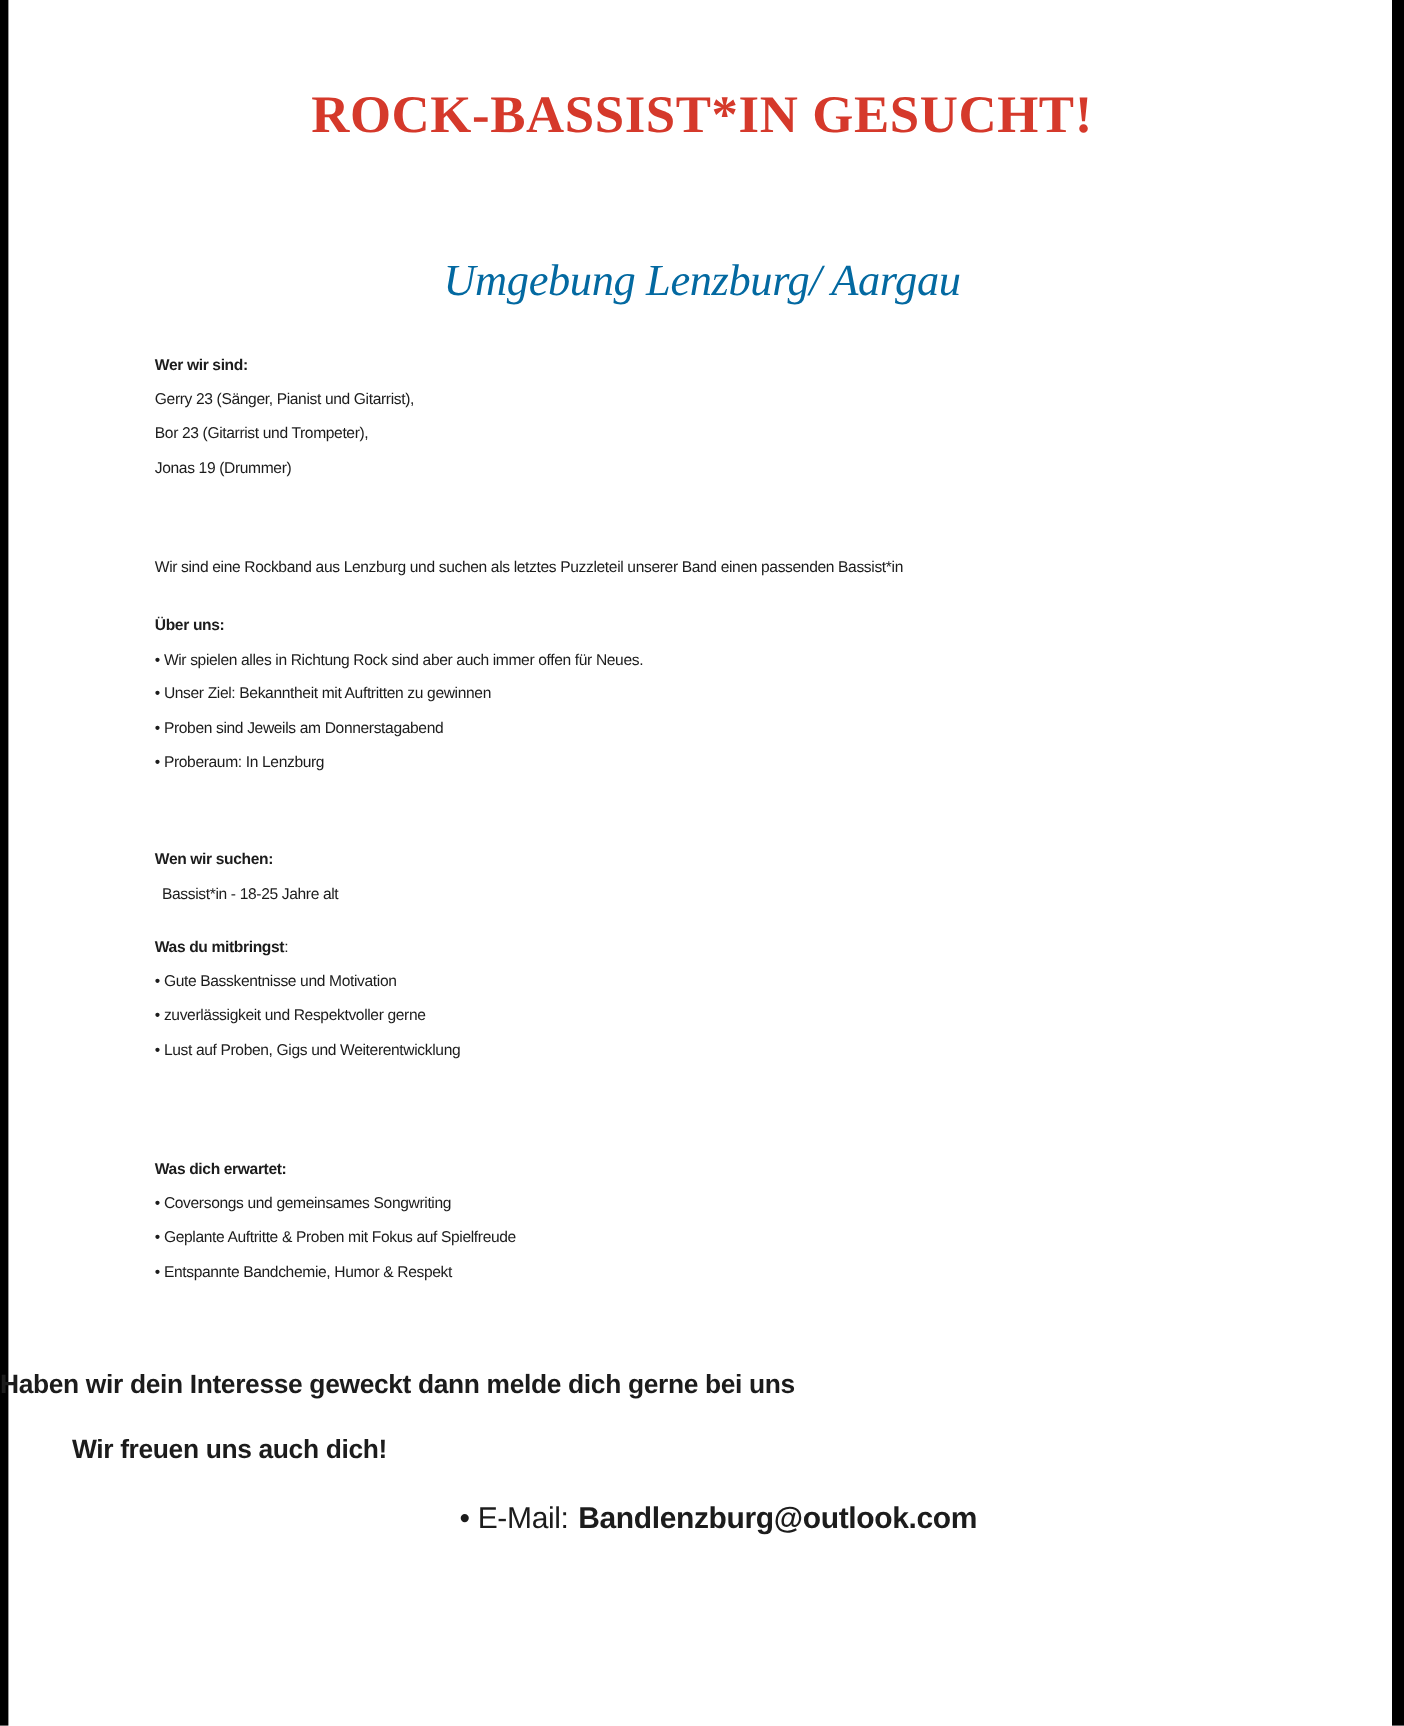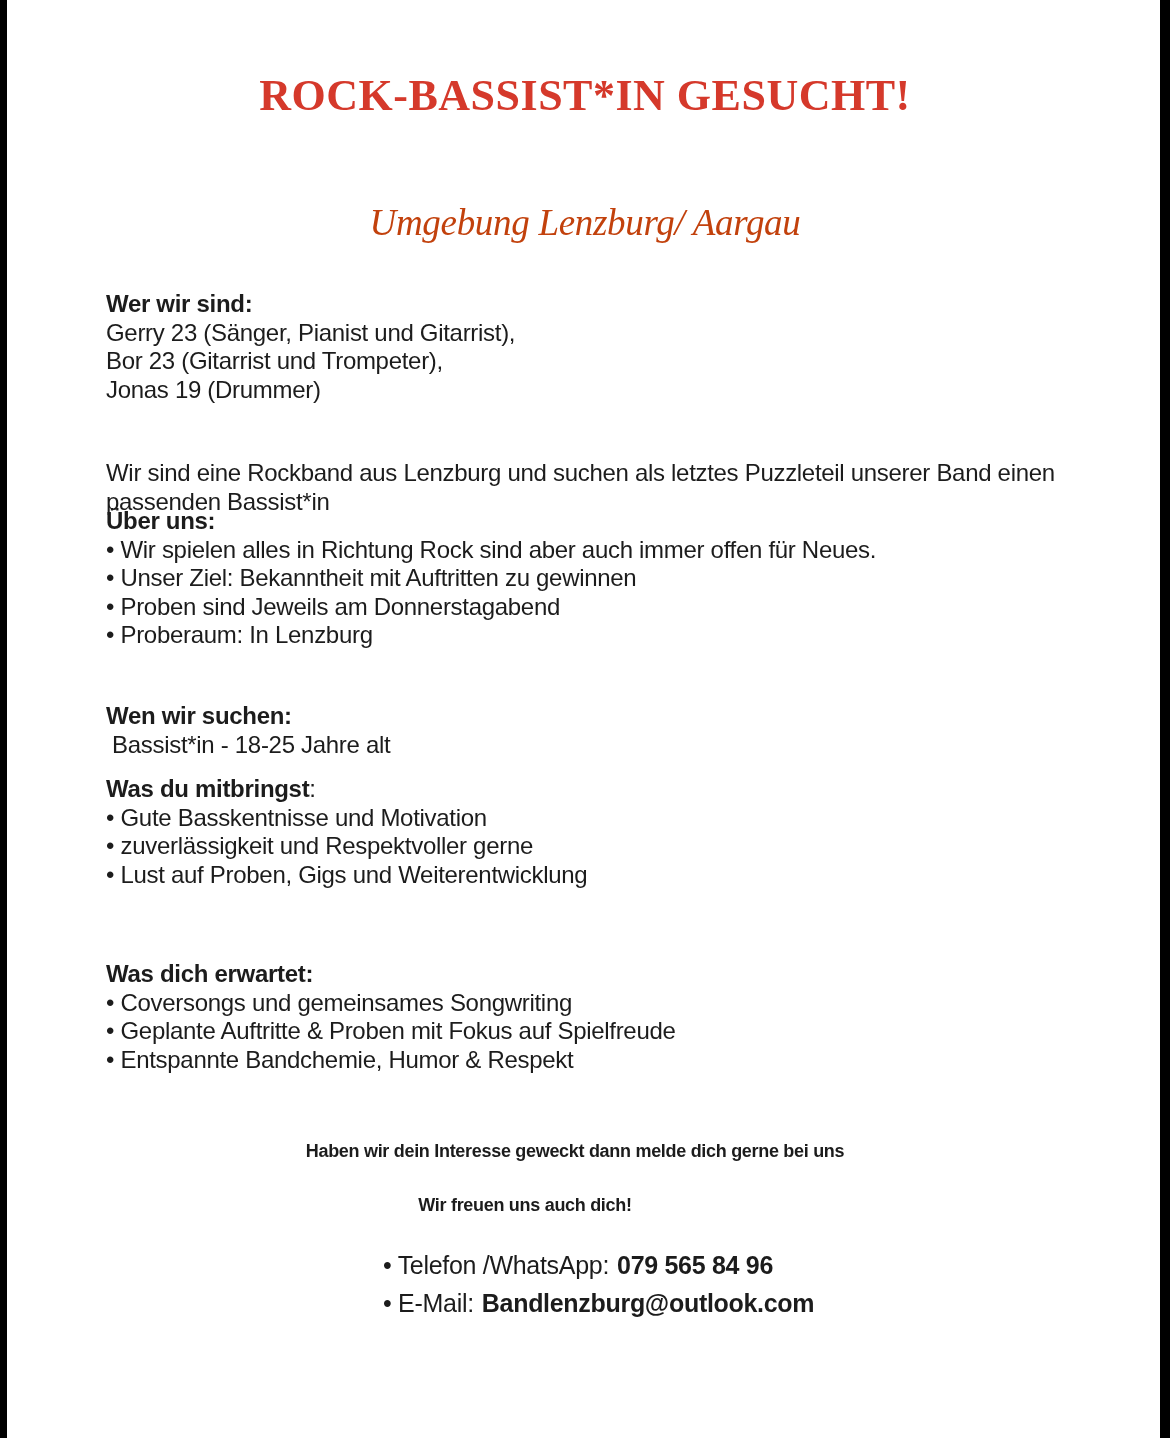--- a/index.html
+++ b/index.html
@@ -17,42 +17,42 @@
   .edge-right { right: 0; width: 10px; }
 
   .title {
     position: absolute; top: 74px; left: 0; right: 0;
     margin: 0; text-align: center;
     font-family: "Liberation Serif", serif;
     font-weight: bold; font-size: 44px; line-height: 1;
     letter-spacing: 0.5px;
   }
   .subtitle {
-    position: absolute; top: 204px; left: 0; right: 0;
+    position: absolute; top: 216px; left: 0; right: 0;
     margin: 0; text-align: center;
     font-family: "Liberation Serif", serif;
     font-style: italic; font-weight: normal;
-    font-size: 37px; line-height: 1; color: #c2410c;
+    font-size: 37px; line-height: 1; color: #0369a1;
   }
 
-  .block { position: absolute; left: 106px; right: 90px; font-size: 24px; line-height: 28.5px; }
+  .block { position: absolute; left: 129px; right: 90px; font-size: 13px; line-height: 28.5px; }
   .h { font-weight: bold; }
   .indent { padding-left: 6px; }
 
   .block-who     { top: 290px; }
   .block-para    { top: 459px; }
   .block-about   { top: 507px; }
   .block-seeking { top: 702px; }
   .block-bring   { top: 775px; }
   .block-expect  { top: 960px; }
 
   .closing {
     position: absolute; left: 0; right: 20px;
-    text-align: center; font-weight: bold;
-    font-size: 18px; line-height: 1.25;
+    text-align: left; font-weight: bold;
+    font-size: 22px; line-height: 1.25;
   }
   .closing-1 { top: 1140px; }
   .closing-2 { top: 1194px; left: 60px; right: 180px; }
 
   .contact { position: absolute; left: 383px; top: 1246px; font-size: 25px; line-height: 38px; }
   .contact-value { font-weight: bold; margin-left: 8px; }
 </style>
 </head>
 <body>
 
@@ -98,20 +98,17 @@
     <div>• Coversongs und gemeinsames Songwriting</div>
     <div>• Geplante Auftritte &amp; Proben mit Fokus auf Spielfreude</div>
     <div>• Entspannte Bandchemie, Humor &amp; Respekt</div>
   </section>
 
   <div class="closing closing-1">Haben wir dein Interesse geweckt dann melde dich gerne bei uns</div>
   <div class="closing closing-2">Wir freuen uns auch dich!</div>
 
   <div class="contact">
     <div class="contact-line">
-      <span>• Telefon /WhatsApp:</span><span class="contact-value">079 565 84 96</span>
-    </div>
-    <div class="contact-line">
       <span>• E-Mail:</span><span class="contact-value">Bandlenzburg@outlook.com</span>
     </div>
   </div>
 
 </div>
 
 </body></html>

